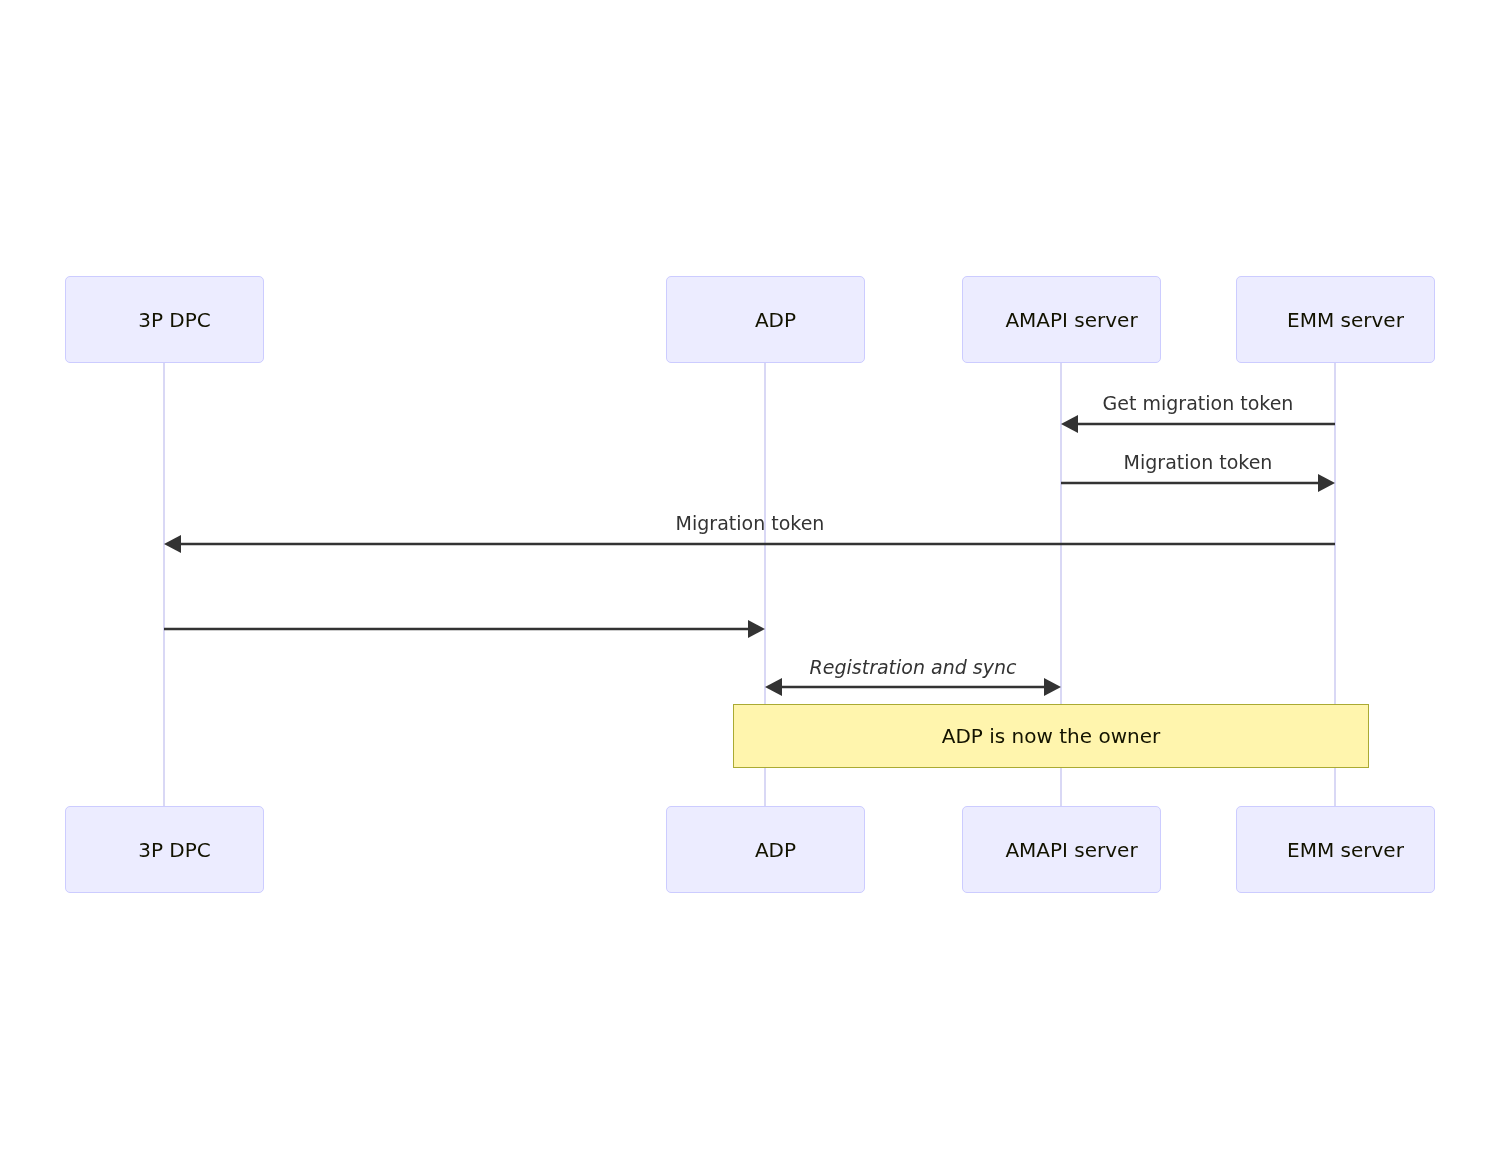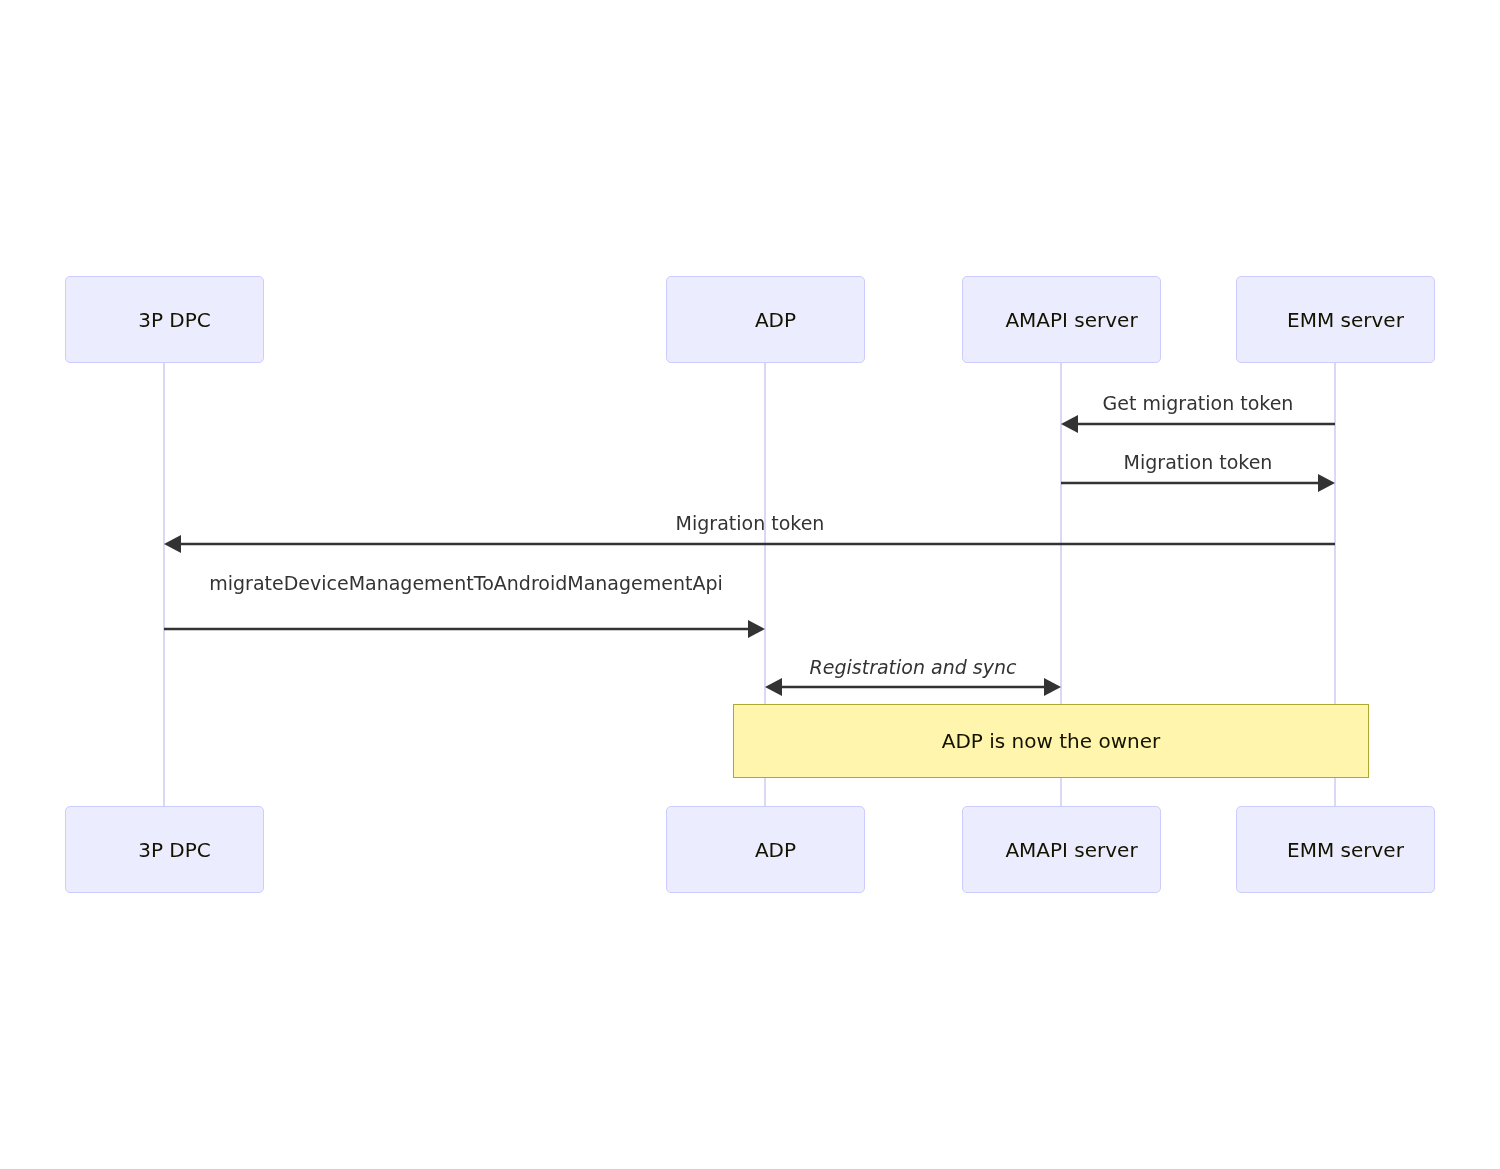--- a/index.html
+++ b/index.html
@@ -110,27 +110,27 @@
     <div class="msg-label" style="left: 798px; top: 449px; width: 800px; color: rgb(51, 51, 51);"><div>Migration token</div></div>
     <svg class="msg-arrow" width="274" height="20" viewBox="0 0 274 20" style="left: 1061px; top: 473px;">
       <line x1="0" y1="10" x2="260" y2="10" stroke="#333333" stroke-width="2.4"></line>
       <polygon points="274,10 257,1 257,19" fill="#333333"></polygon>
     </svg>
     <div class="msg-label" style="left: 350px; top: 510px; width: 800px; color: rgb(51, 51, 51);"><div>Migration token</div></div>
     <svg class="msg-arrow" width="1171" height="20" viewBox="0 0 1171 20" style="left: 164px; top: 534px;">
       <line x1="14" y1="10" x2="1171" y2="10" stroke="#333333" stroke-width="2.4"></line>
       <polygon points="0,10 17,1 17,19" fill="#333333"></polygon>
     </svg>
-    <div class="msg-label" style="left: 66px; top: 570px; width: 800px; color: rgb(51, 51, 51);"><div>migrateDeviceManagementToAndroidManagementApi</div></div>
+    <div class="msg-label" style="left: 66px; top: 570px; width: 800px; color: rgb(51, 51, 51);"></div>
     <svg class="msg-arrow" width="601" height="20" viewBox="0 0 601 20" style="left: 164px; top: 619px;">
       <line x1="0" y1="10" x2="587" y2="10" stroke="#333333" stroke-width="2.4"></line>
       <polygon points="601,10 584,1 584,19" fill="#333333"></polygon>
     </svg>
     <div class="msg-label" style="left: 513px; top: 654px; width: 800px; color: rgb(51, 51, 51); font-style: italic;"><div>Registration and sync</div></div>
     <svg class="msg-arrow" width="296" height="20" viewBox="0 0 296 20" style="left: 765px; top: 677px;">
       <line x1="14" y1="10" x2="282" y2="10" stroke="#333333" stroke-width="2.4"></line>
       <polygon points="0,10 17,1 17,19" fill="#333333"></polygon>
       <polygon points="296,10 279,1 279,19" fill="#333333"></polygon>
     </svg>
-    <div class="note-box" style="left: 733px; top: 704px; width: 636px; height: 74px; background: rgb(255, 245, 173); border-color: rgb(170, 170, 51);">
+    <div class="note-box" style="left: 733px; top: 704px; width: 636px; height: 64px; background: rgb(255, 245, 173); border-color: rgb(170, 170, 51);">
       <span class="note-line">ADP is now the owner</span>
     </div>
   </div>
 
 </body></html>

